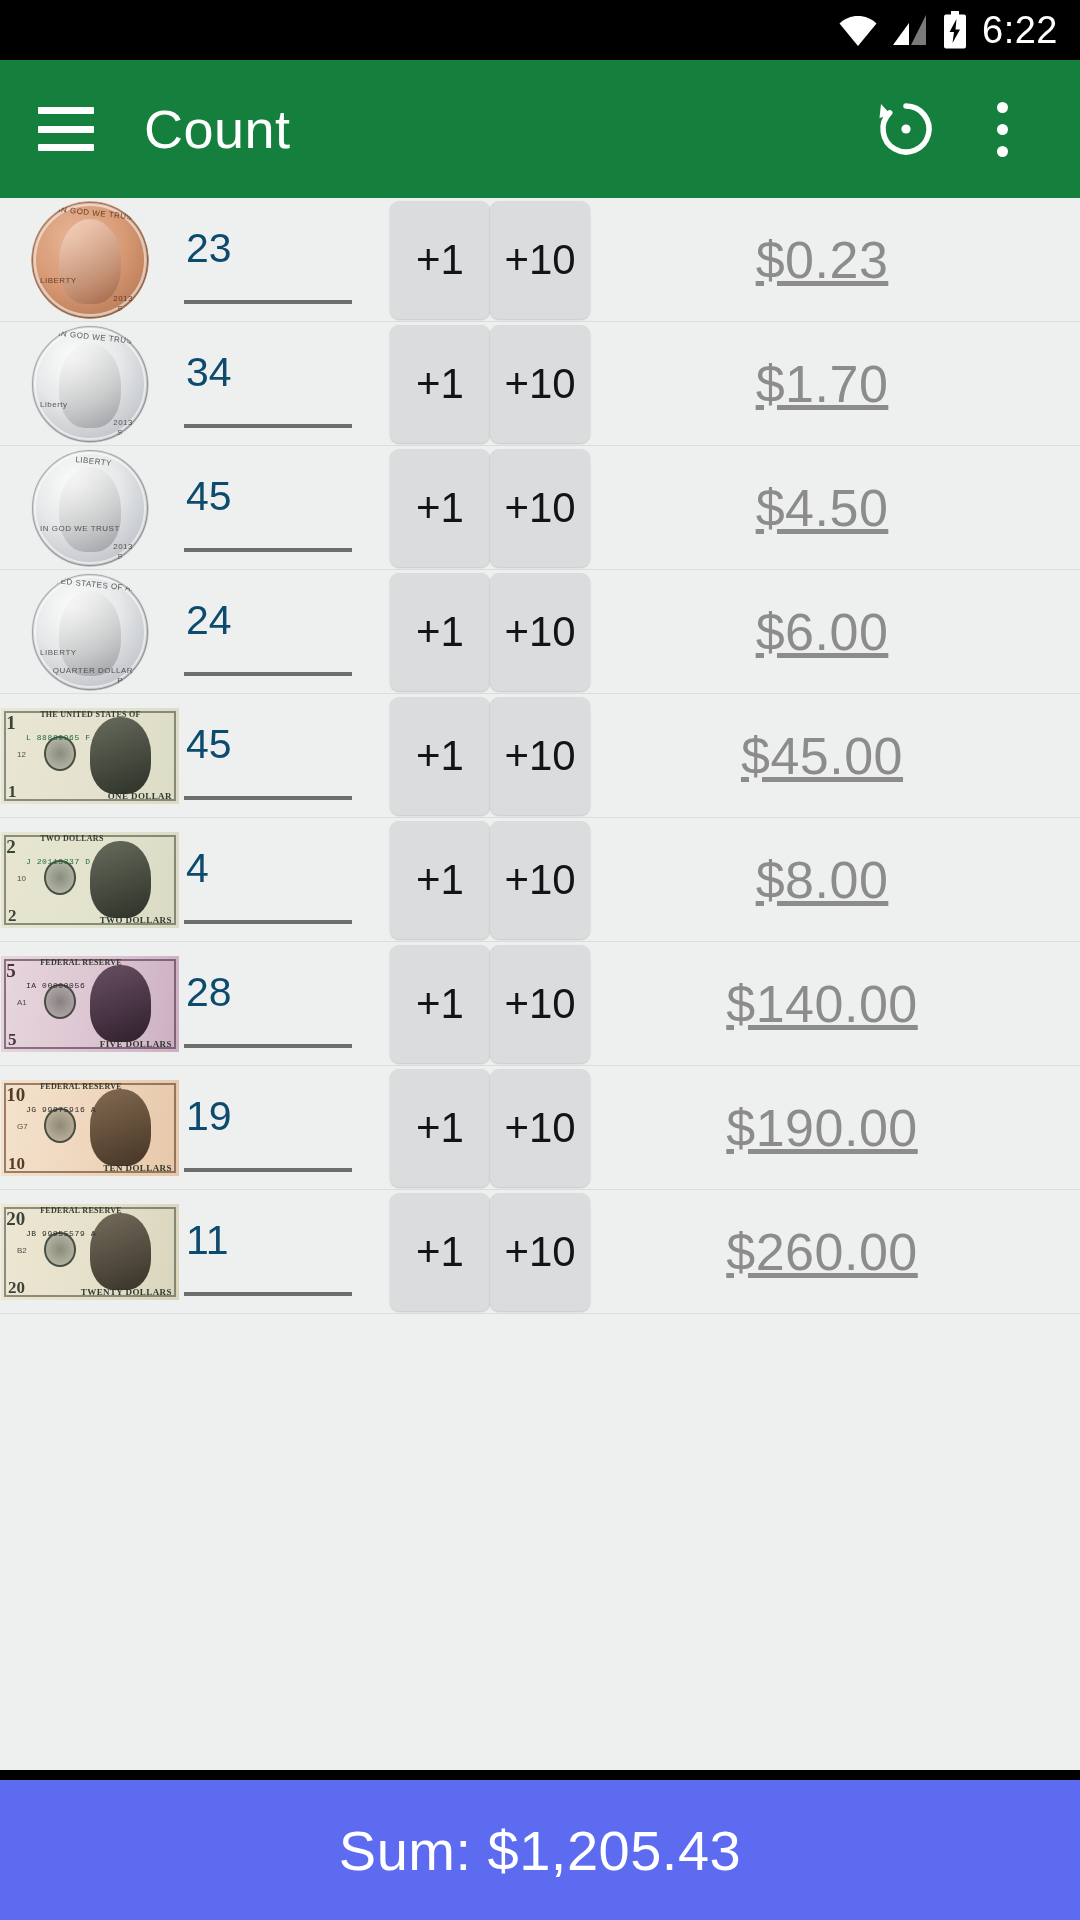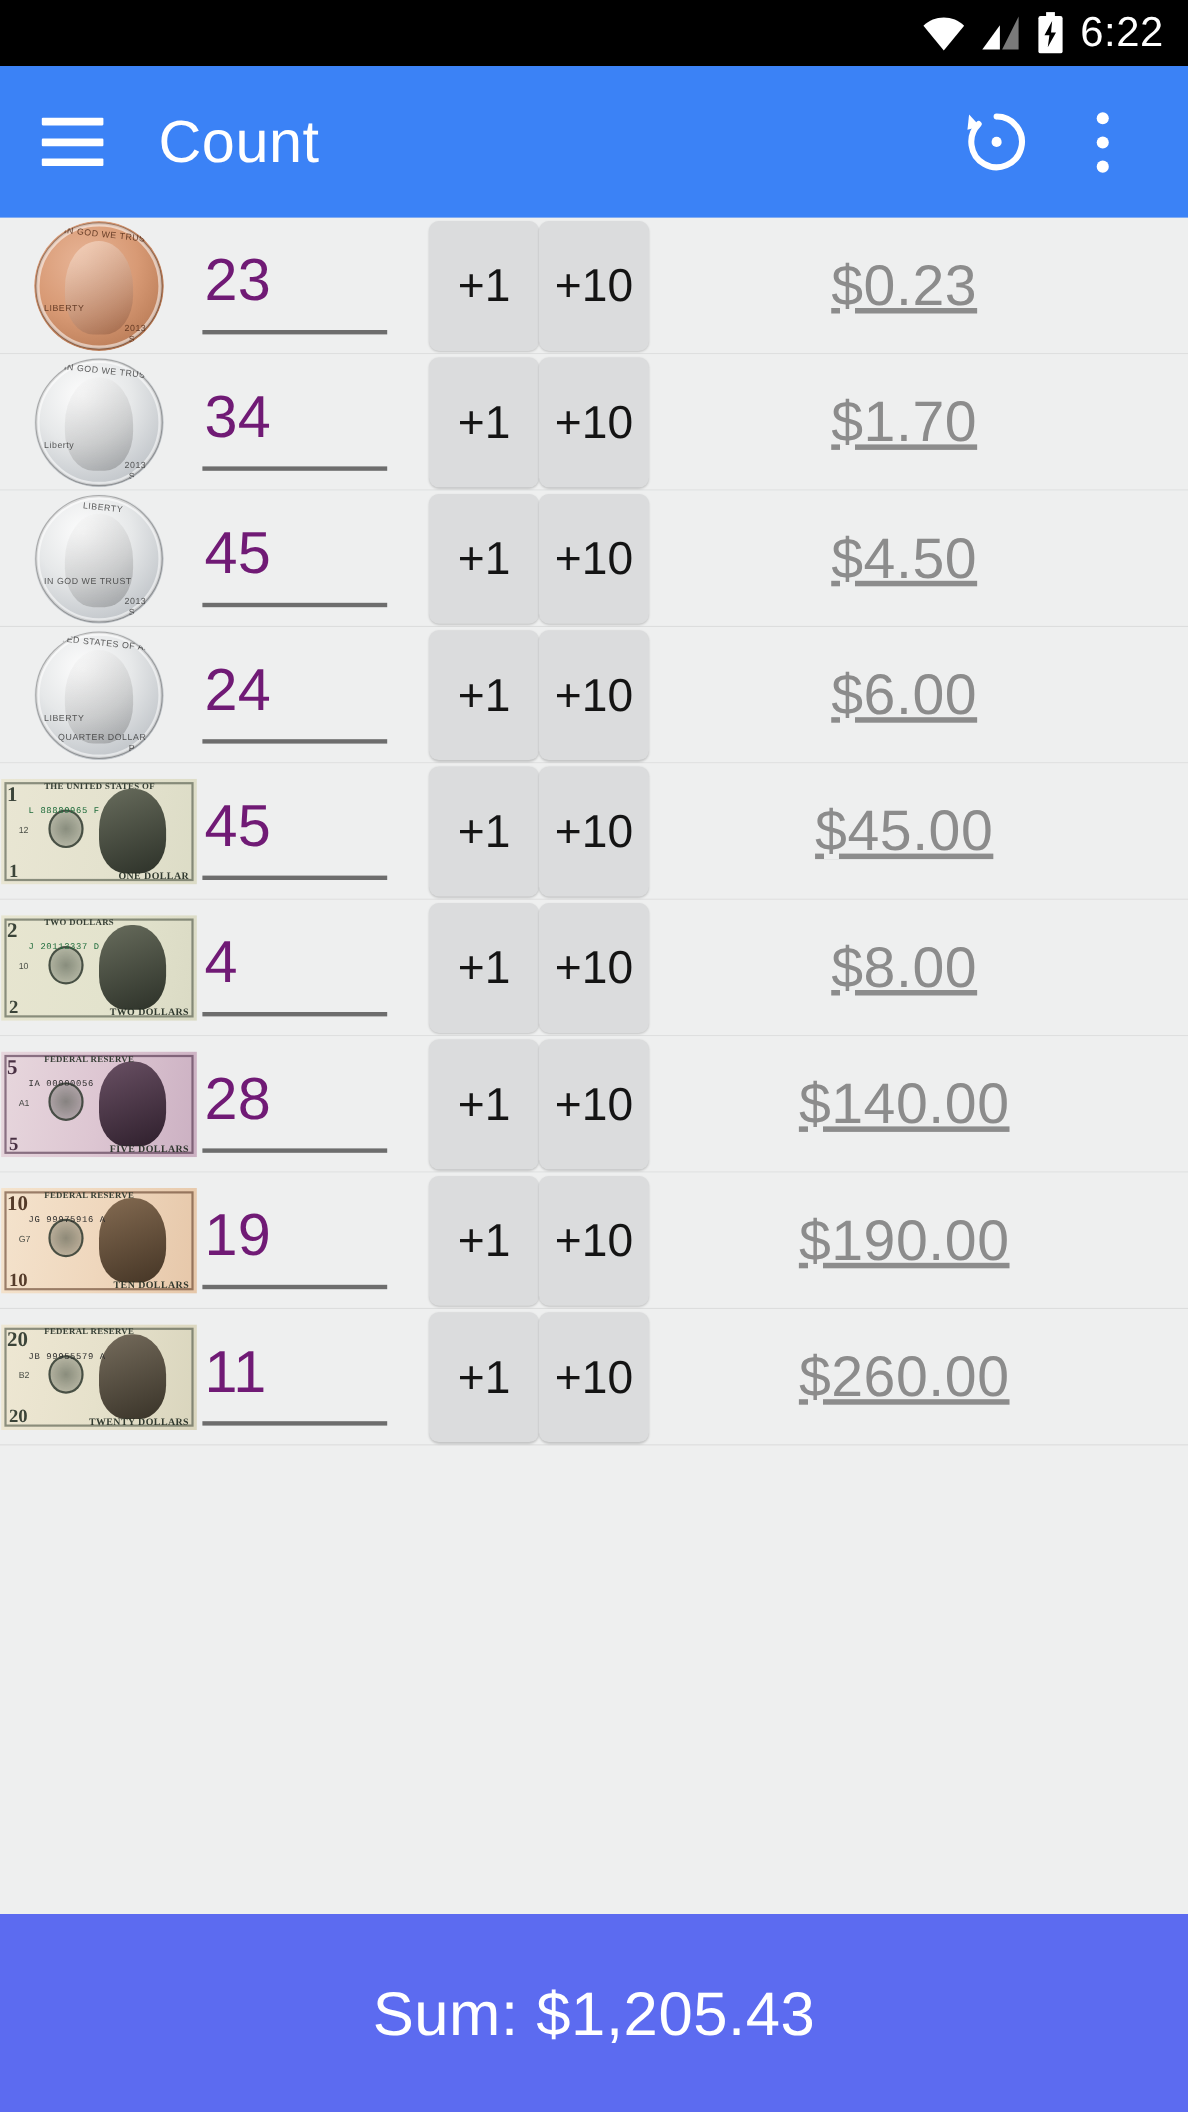--- a/index.html
+++ b/index.html
@@ -22,21 +22,21 @@
   .wifi-ico svg { display:block; }
   .sig-ico { width:36px; height:32px; position:relative; }
   .batt-ico { width:26px; height:38px; position:relative; }
   .clock {
     color:#fff; font-size:38px; letter-spacing:0.5px;
     font-family:"Liberation Sans", sans-serif; line-height:1;
   }
 
   
   .toolbar {
-    height:138px; flex:0 0 138px; background:#3b82f6;
+    height:138px; flex:0 0 138px; background:#15803d;
     display:flex; align-items:center; padding:0 30px 0 38px;justify-content:flex-end;
   }
   .hamburger { width:56px; height:44px; display:flex; flex-direction:column; justify-content:space-between; cursor:pointer; }
   .hamburger span { display:block; height:7px; background:#fff; border-radius:1px; }
   .app-title {
     color:#fff; font-size:54px; margin-left:50px; letter-spacing:0.5px;
     font-weight:400; line-height:1; white-space:nowrap;
   }
   .toolbar-spacer { flex:1 1 auto; }
   .tb-btn { width:96px; height:96px; display:flex; align-items:center; justify-content:center; cursor:pointer; }
@@ -55,21 +55,21 @@
   .thumb-wrap {
     width:180px; height:124px; flex:0 0 180px;
     display:flex; align-items:center; justify-content:center;
     overflow:hidden; position:relative;
   }
   .coin { width:118px; height:118px; border-radius:50%; position:relative; overflow:hidden; }
   .bill  { width:178px; height:96px; position:relative; overflow:hidden; }
 
   .count-cell { width:190px; flex:0 0 190px; position:relative; height:124px; }
   .count-val {
-    position:absolute; left:6px; top:30px; font-size:54px; color:#701a75;
+    position:absolute; left:6px; top:30px; font-size:41px; color:#0c4a6e;
     line-height:1; font-weight:400;
   }
   .count-underline {
     position:absolute; left:4px; bottom:18px; width:168px; height:4px; background:#6d6d6d;
   }
   .btn {
     width:100px; height:118px; background:#dbdcdd; border-radius:9px;
     display:flex; align-items:center; justify-content:center;
     font-size:42px; color:#141414; cursor:pointer;
     box-shadow:0 1px 2px rgba(0,0,0,0.18);
@@ -77,21 +77,21 @@
   }
   .btn-plus1 { margin-left:20px; }
   .btn-plus10 { }
   .value-cell {
     flex:1 1 auto; display:flex; align-items:center; justify-content:center;
     font-size:52px; color:#8c8c8c; letter-spacing:0.5px; padding-right:26px;text-decoration:underline;
   }
 
   
   .sum-bar {
-    position:absolute; left:0; right:0; bottom:0; height:180px;
+    position:absolute; left:0; right:0; bottom:0; height:140px;
     background:#5c6bf0; display:flex; align-items:center; justify-content:center;
     z-index:5;
     text-align:right;
   }
   .sum-text { color:#fff; font-size:56px; letter-spacing:0.5px; }
 
   
   .nav-bar {
     height:150px; flex:0 0 150px; background:#000;
     display:flex; align-items:center; justify-content:space-around;

